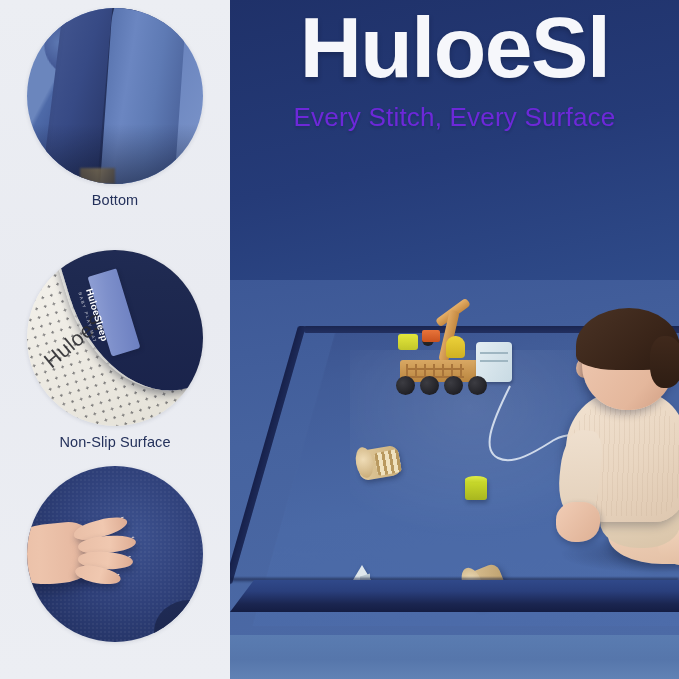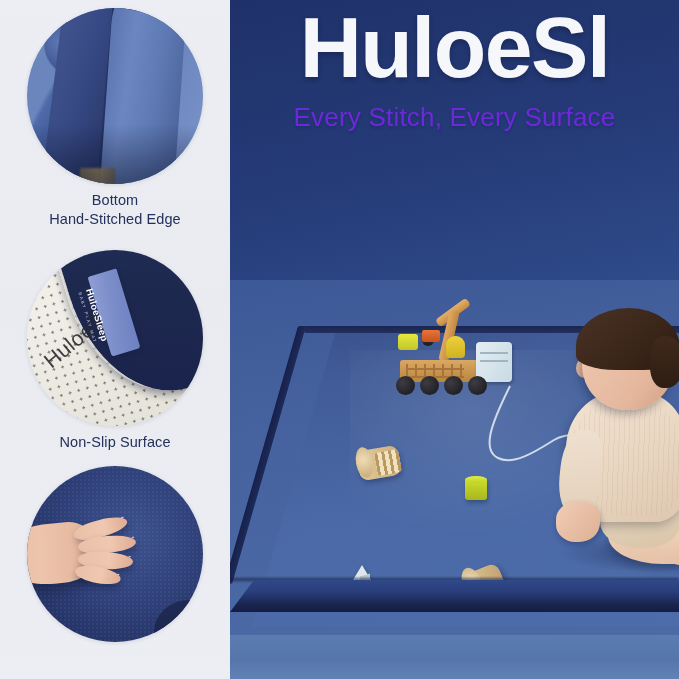--- a/index.html
+++ b/index.html
@@ -228,21 +228,20 @@
           <div class="c1-roll"></div>
           <div class="c1-fold-a"></div>
           <div class="c1-seam"></div>
           <div class="c1-fold-b"></div>
           <div class="c1-wood"></div>
           <div class="c1-shadow"></div>
         </div>
       </div>
       <div class="flabel">
         <span>Bottom</span><br>
-        <span>Hand-Stitched Edge</span>
       </div>
     </div>
 
     <div class="feature" style="top:250px;">
       <div class="circ-wrap">
         <div class="circ">
           <div class="c2-base"></div>
           <div class="c2-dots"></div>
           <div class="c2-mat"></div>
           <div class="c2-matedge"></div>

